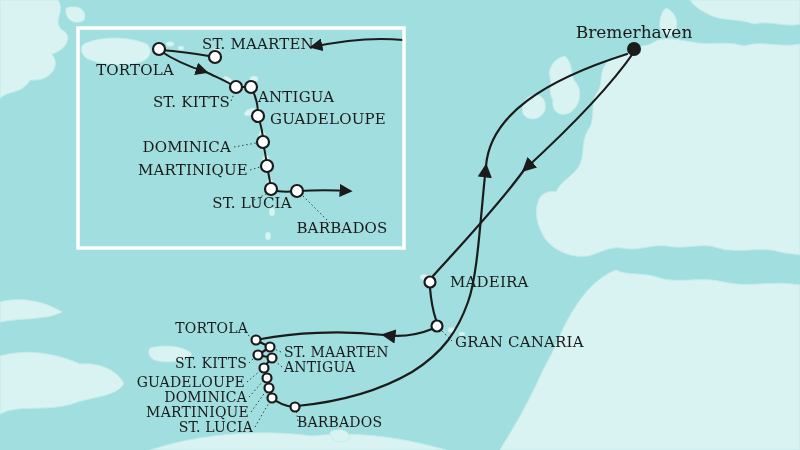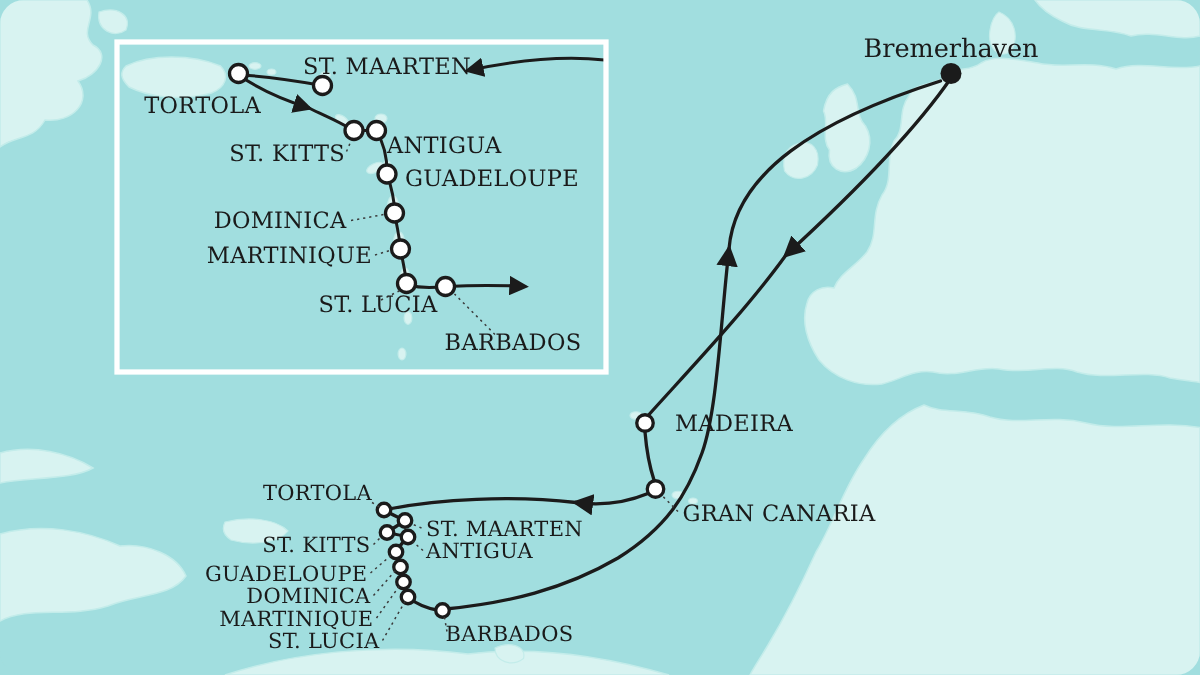--- a/index.html
+++ b/index.html
@@ -1,20 +1,20 @@
 <!DOCTYPE html>
 <html style="--sea: #a1dedf; --land: #d8f3f1; --land-edge: #c3ecea; --route: #1b1b1b; --label: #1a1a1a; --marker-fill: #ffffff; --inset-border: #ffffff;"><head>
 <meta charset="utf-8">
 <style>
   :root{
     --sea:#a1dedf; --land:#d8f3f1; --land-edge:#c3ecea; --route:#1b1b1b;
     --label:#1a1a1a; --marker-fill:#ffffff; --inset-border:#ffffff;
   }
   html,body{margin:0;padding:0;background:var(--sea);}
-  .stage{width:800px;height:450px;position:relative;overflow:hidden;background:var(--sea);border-radius:16px;}
+  .stage{width:800px;height:450px;position:relative;overflow:hidden;background:var(--sea);}
   svg{display:block;}
   .land{fill:var(--land);stroke:var(--land-edge);stroke-width:1;}
   .islet{fill:var(--land);stroke:var(--land-edge);stroke-width:.8;}
   .route{fill:none;stroke:var(--route);stroke-width:2.2;stroke-linecap:round;}
   .route-thin{stroke-width:2;}
   .leader{stroke:#3a3a3a;stroke-width:1;stroke-dasharray:1.5 2.6;fill:none;}
   .port-marker{fill:var(--marker-fill);stroke:var(--route);stroke-width:2.2;}
   .home-marker{fill:var(--route);stroke:none;}
   .port-label{font-family:"DejaVu Serif","Liberation Serif",serif;fill:var(--label);
               font-size:14px;letter-spacing:.2px;}

